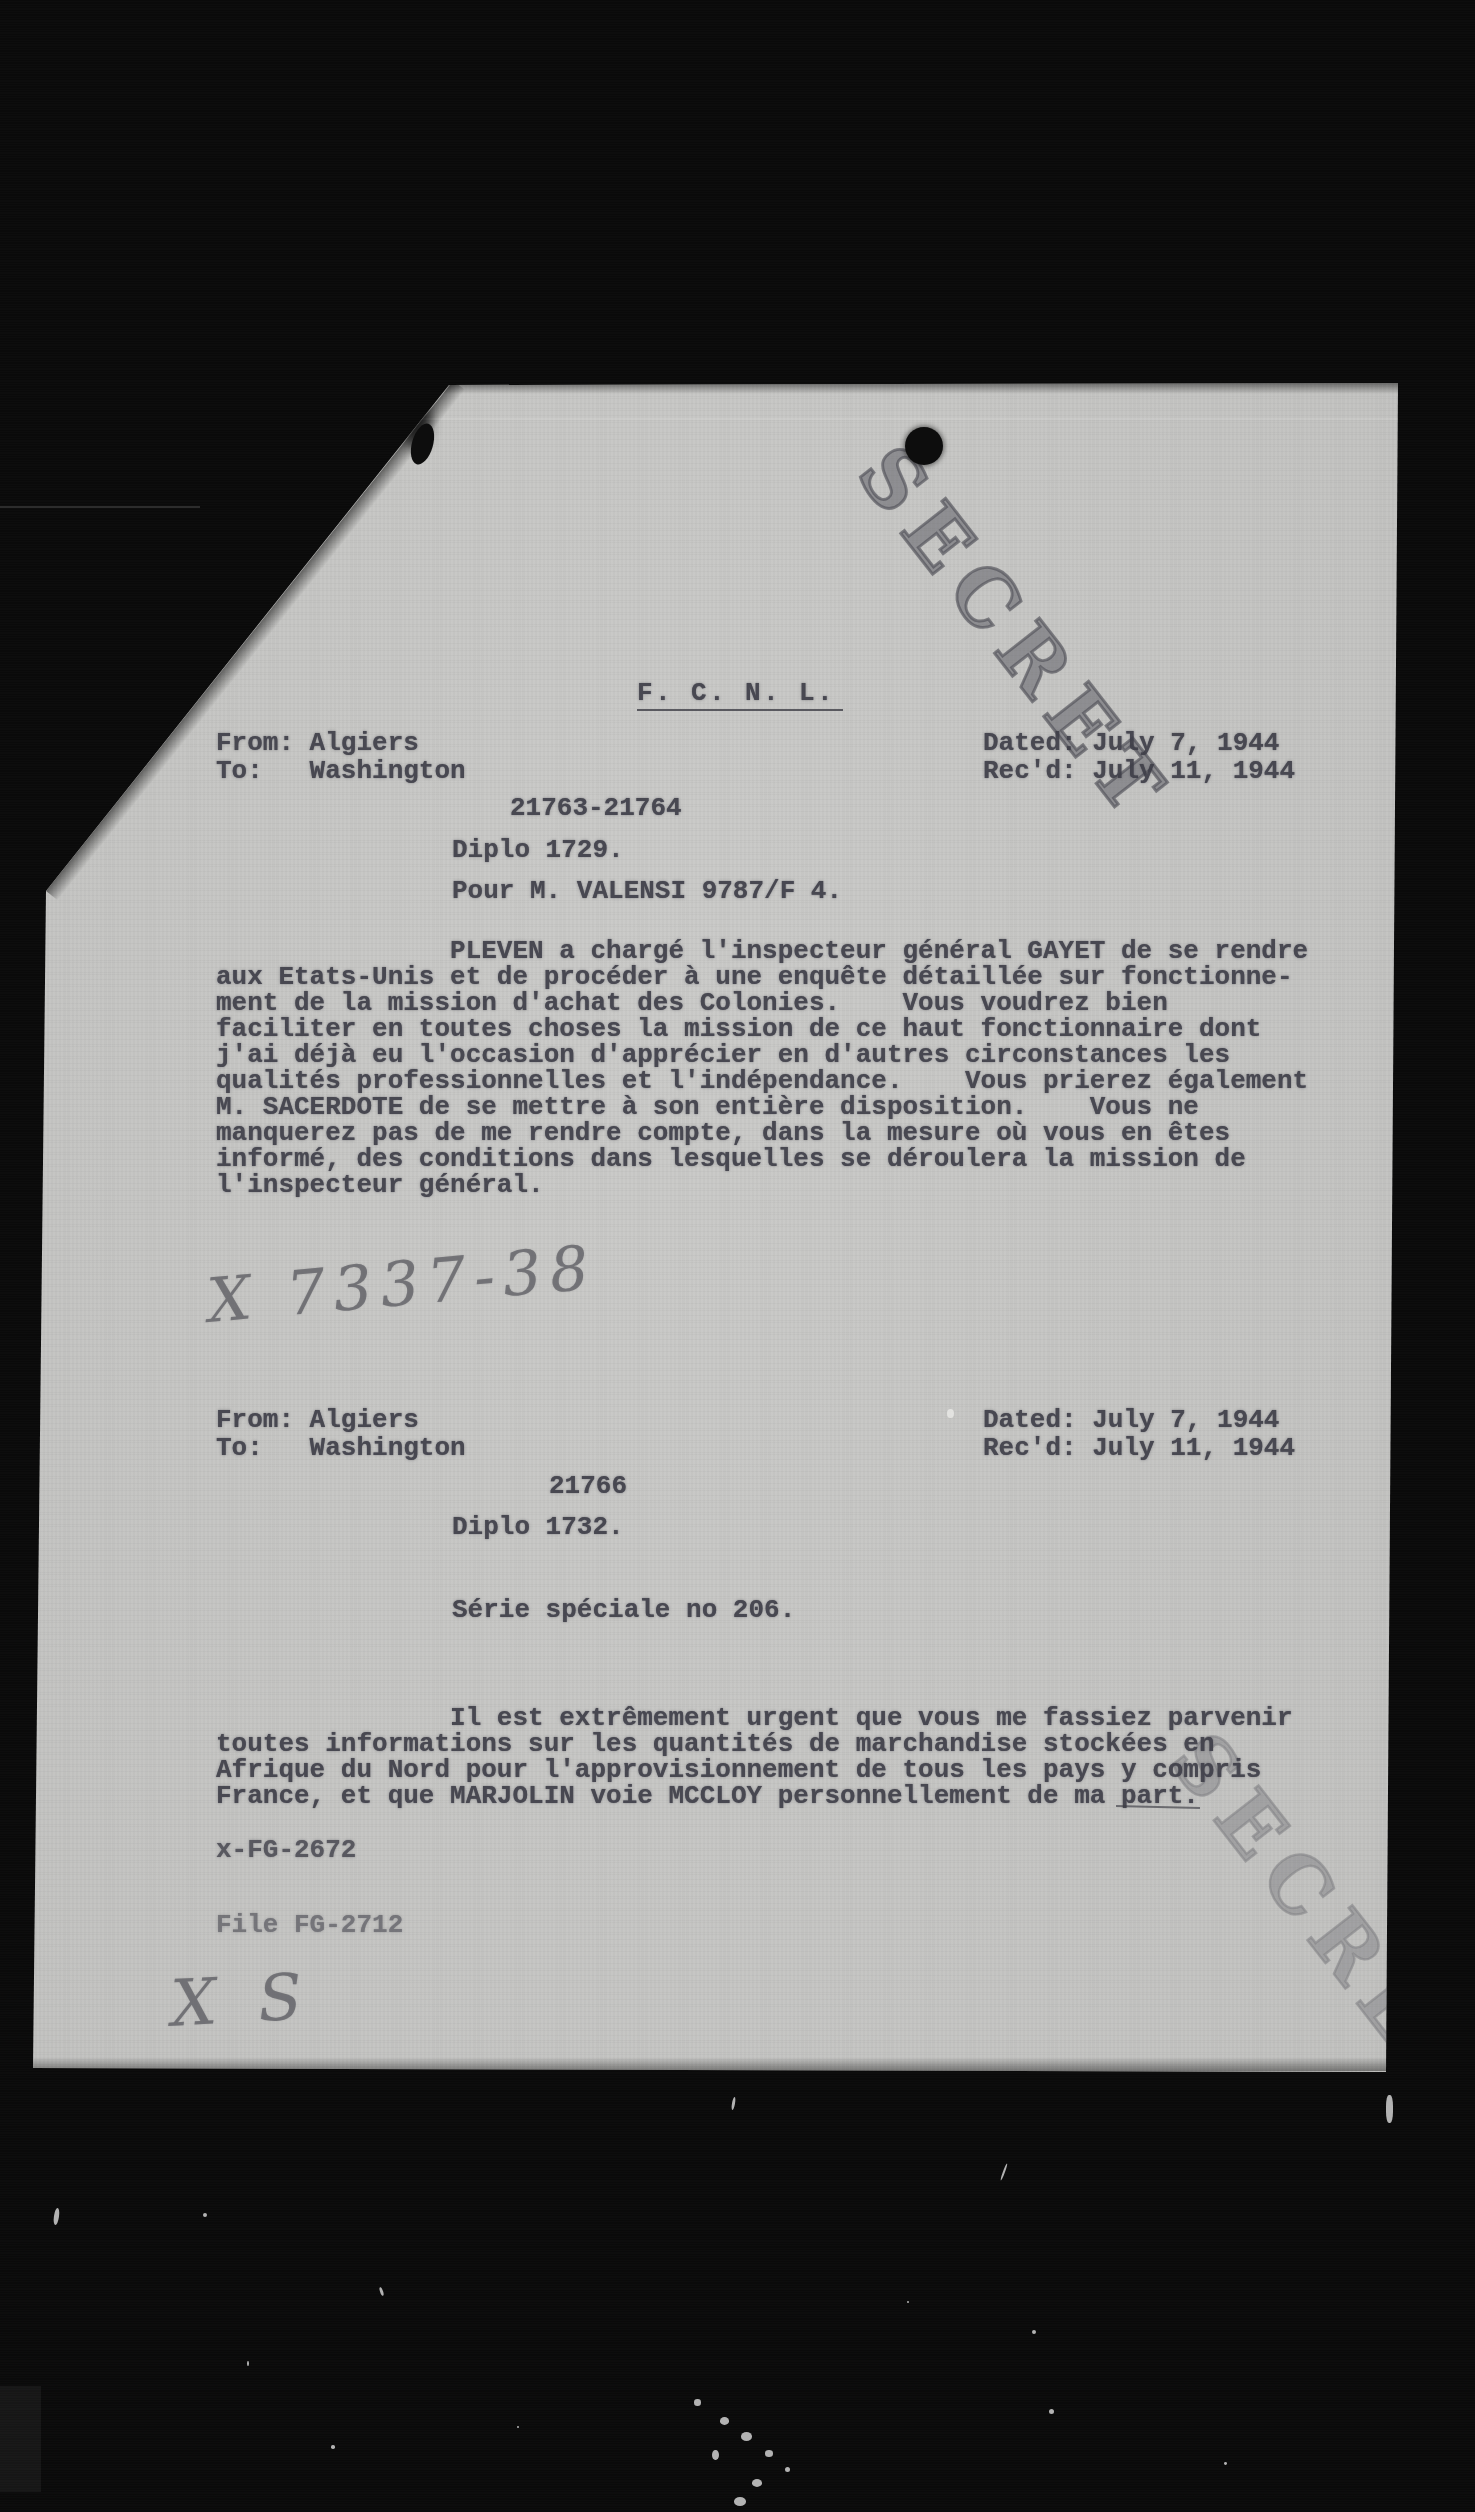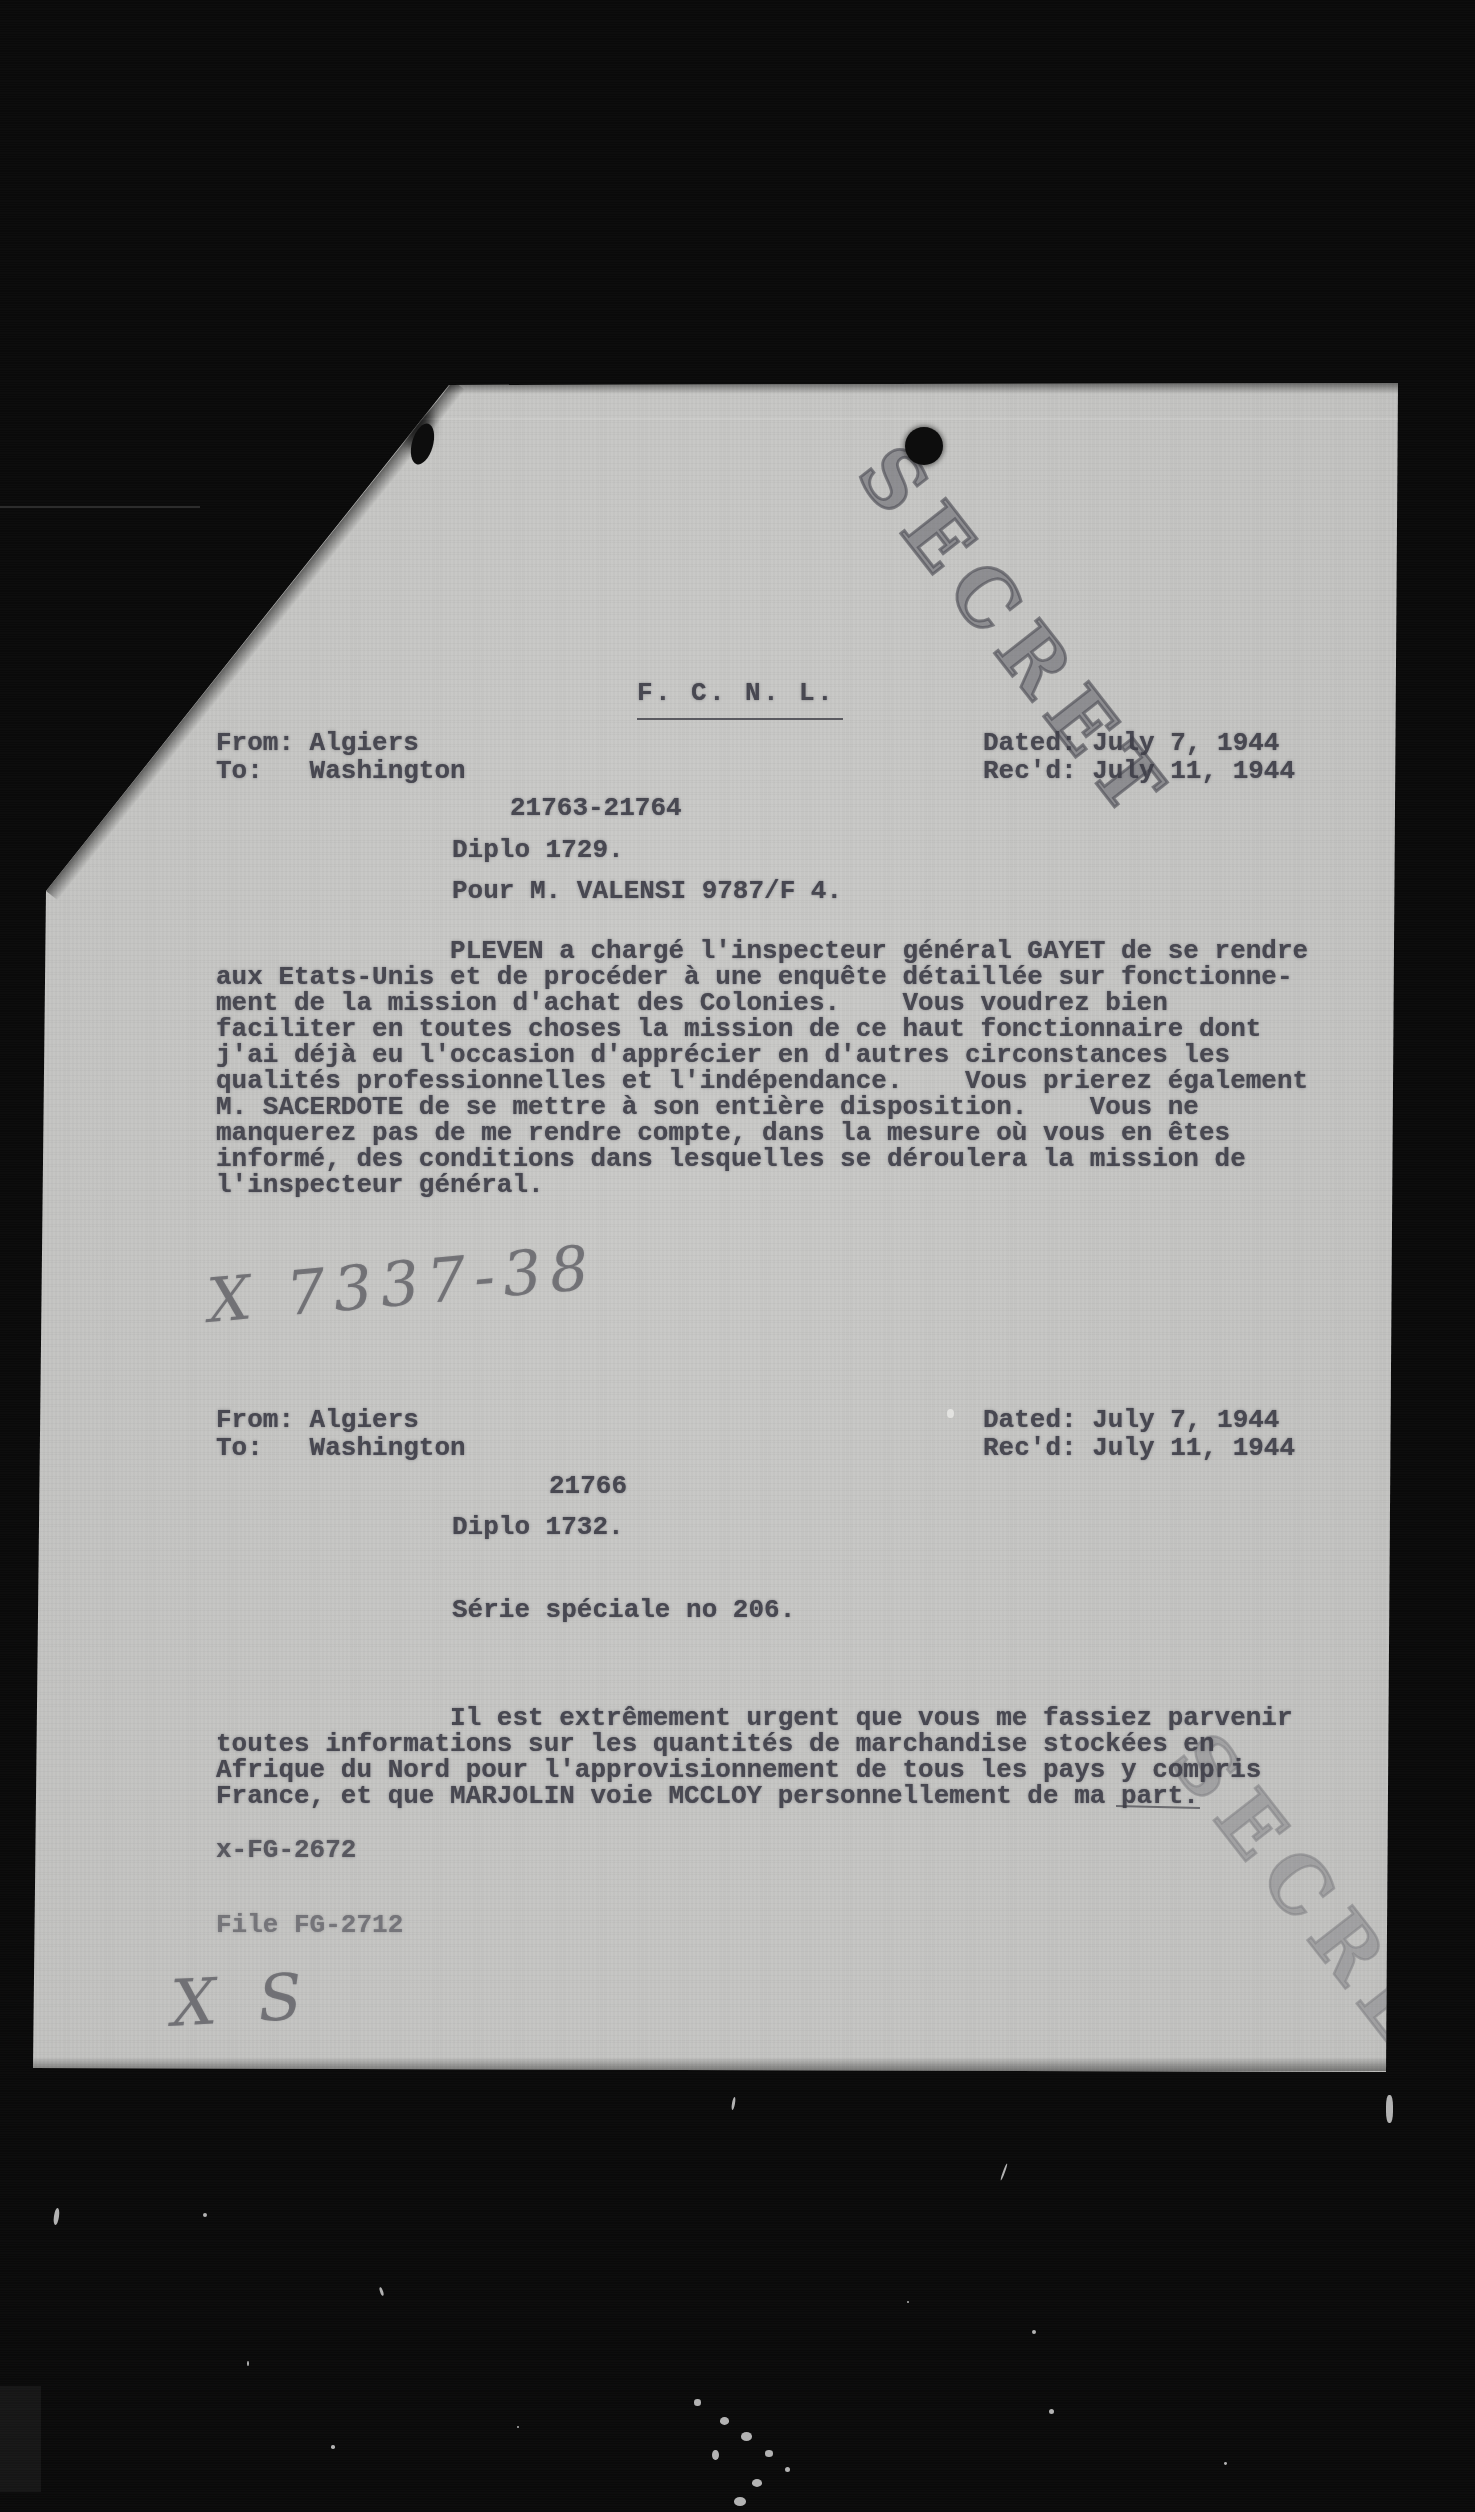--- a/index.html
+++ b/index.html
@@ -37,21 +37,21 @@
   .hole-right{left:905px;top:427px;width:38px;height:38px;
     box-shadow:0 0 5.3px 1.2px rgba(12,12,12,.55);}
   
   .tw{
     position:absolute;font-family:"Liberation Mono",monospace;font-size:26px;line-height:26px;
     font-weight:700;color:#3e3e48;white-space:pre;letter-spacing:0;
     text-shadow:0 0 1.2px rgba(62,62,72,.8),0 0 4.1px rgba(62,62,72,.22);
     opacity:.92;
   }
   .dimmer{opacity:.58;}
-  .t-title{left:637px;top:680px;letter-spacing:2.4px;border-bottom:2.9px solid rgba(55,55,63,.82);padding-bottom:12px;padding-right:8.2px;}
+  .t-title{left:637px;top:680px;letter-spacing:2.4px;border-bottom:2.9px solid rgba(55,55,63,.82);padding-bottom:3px;padding-right:8.2px;}
   .routing1{left:216px;top:729px;line-height:28px;}
   .dates1{left:983px;top:729px;line-height:28px;}
   .serial1{left:510px;top:795px;}
   .diplo1{left:452px;top:837px;}
   .addressee1{left:452px;top:878px;}
   .body1{left:216px;top:938px;}
   .routing2{left:216px;top:1406px;line-height:28px;}
   .dates2{left:983px;top:1406px;line-height:28px;}
   .serial2{left:549px;top:1473px;text-align:right;}
   .diplo2{left:452px;top:1514px;}

